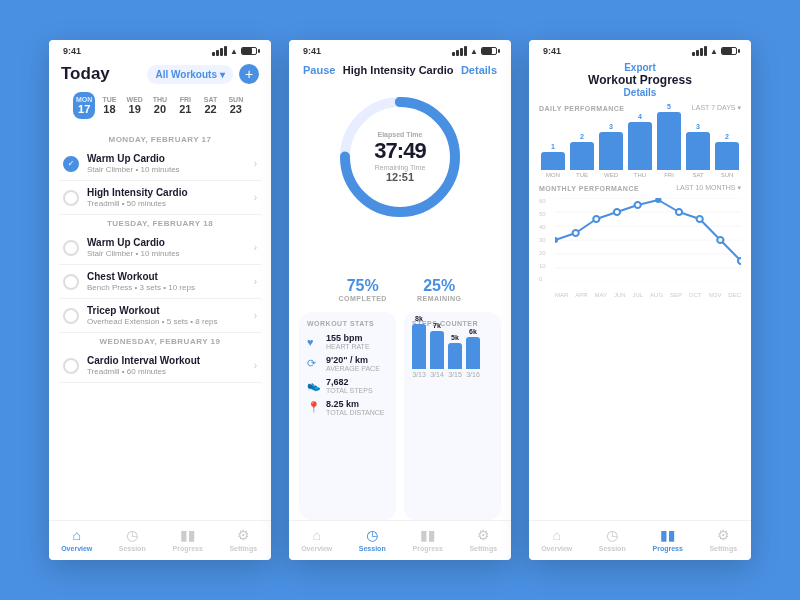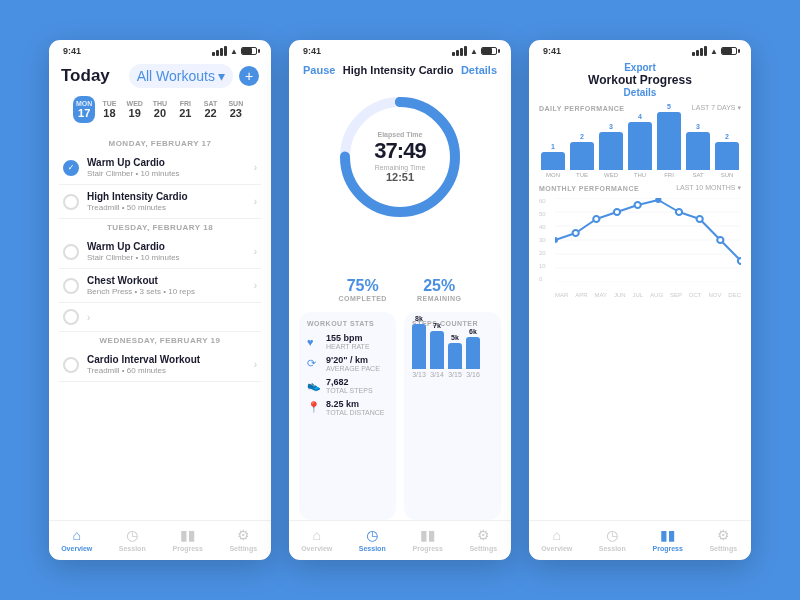--- a/index.html
+++ b/index.html
@@ -11,21 +11,21 @@
       display: flex;
       align-items: center;
       justify-content: center;
       gap: 18px;
       overflow: hidden;
     }
 
     
     .phone {
       background: #fff;
-      border-radius: 11px;
+      border-radius: 4px;
       overflow: hidden;
       box-shadow: 0 8px 30px rgba(0,0,0,0.2);
       display: flex;
       flex-direction: column;
     }
     .phone-left { width: 222px; height: 520px; }
     .phone-mid  { width: 222px; height: 520px; }
     .phone-right{ width: 222px; height: 520px; }
 
     
@@ -57,23 +57,23 @@
       align-items: center;
       margin-bottom: 8px;
     }
     .today-title { font-size: 17px; font-weight: 700; color: #1a1a2e; }
     .header-actions { display: flex; gap: 6px; align-items: center; }
     .all-workouts-btn {
       background: #EEF3FF;
       border: none;
       border-radius: 12px;
       padding: 4px 8px;
-      font-size: 14px;
+      font-size: 10px;
       color: #4A90E2;
-      font-weight: 400;
+      font-weight: 700;
       cursor: pointer;
       display: flex;
       align-items: center;
       gap: 3px;
     }
     .plus-btn {
       width: 20px; height: 20px;
       background: #4A90E2;
       border-radius: 50%;
       border: none;
@@ -410,20 +410,24 @@
       <div class="workout-check"></div>
       <div class="workout-info">
         <div class="workout-name">Chest Workout</div>
         <div class="workout-sub">Bench Press • 3 sets • 10 reps</div>
       </div>
       <span class="workout-chevron">›</span>
     </div>
 
     <div class="workout-item">
       <div class="workout-check"></div>
+      <div class="workout-info">
+        <div class="workout-name">Tricep Workout</div>
+        <div class="workout-sub">Overhead Extension • 5 sets • 8 reps</div>
+      </div>
       <span class="workout-chevron">›</span>
     </div>
 
     <div class="section-label">WEDNESDAY, FEBRUARY 19</div>
 
     <div class="workout-item">
       <div class="workout-check"></div>
       <div class="workout-info">
         <div class="workout-name">Cardio Interval Workout</div>
         <div class="workout-sub">Treadmill • 60 minutes</div>

